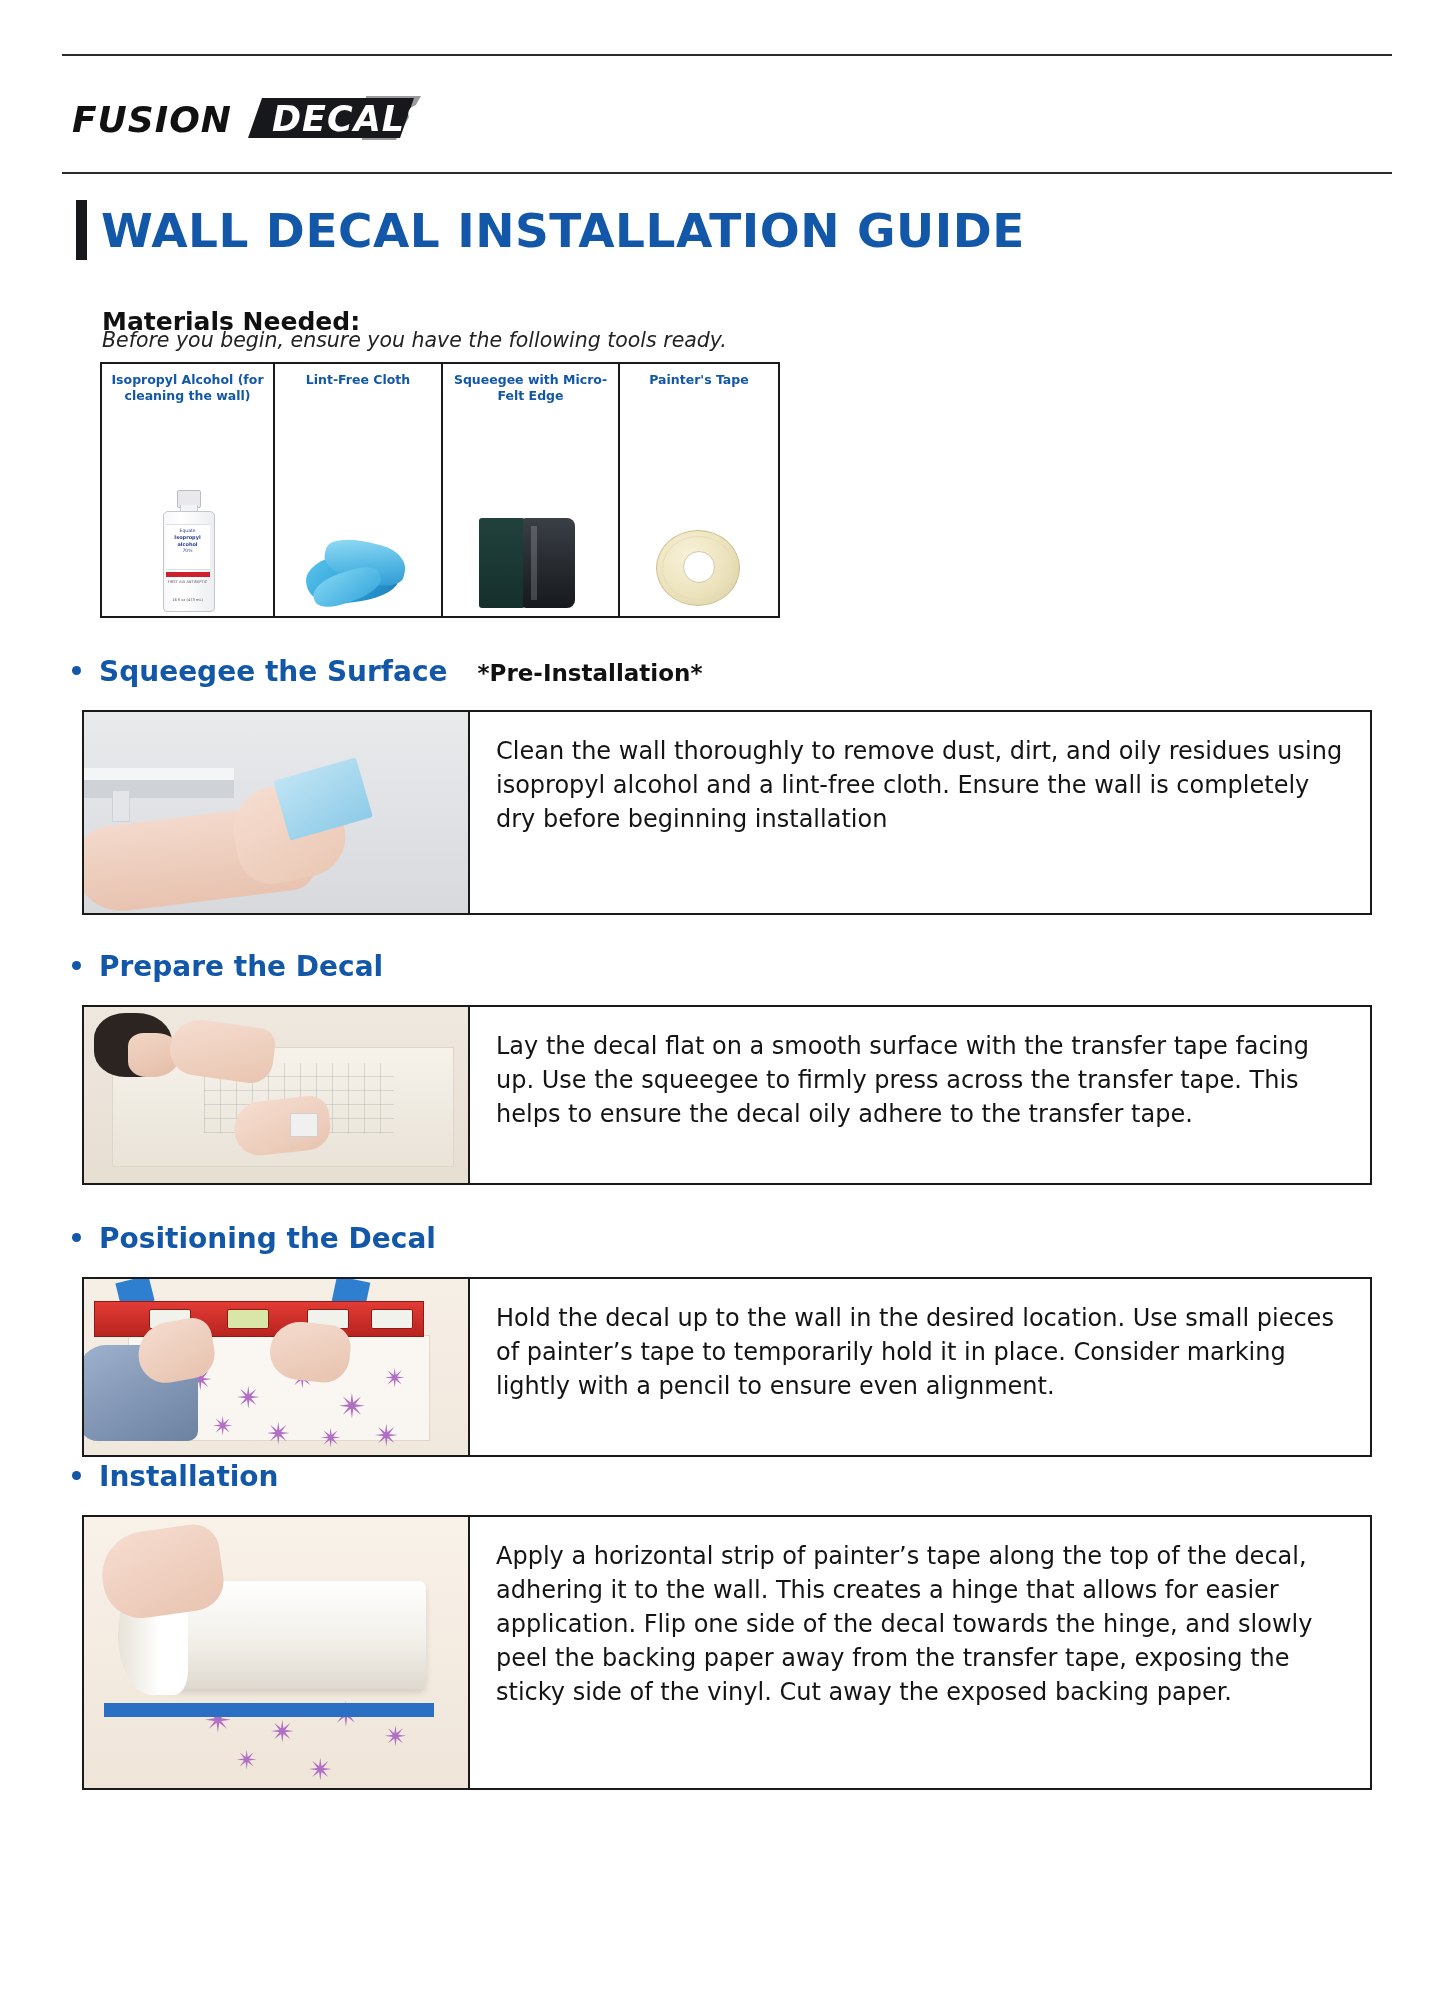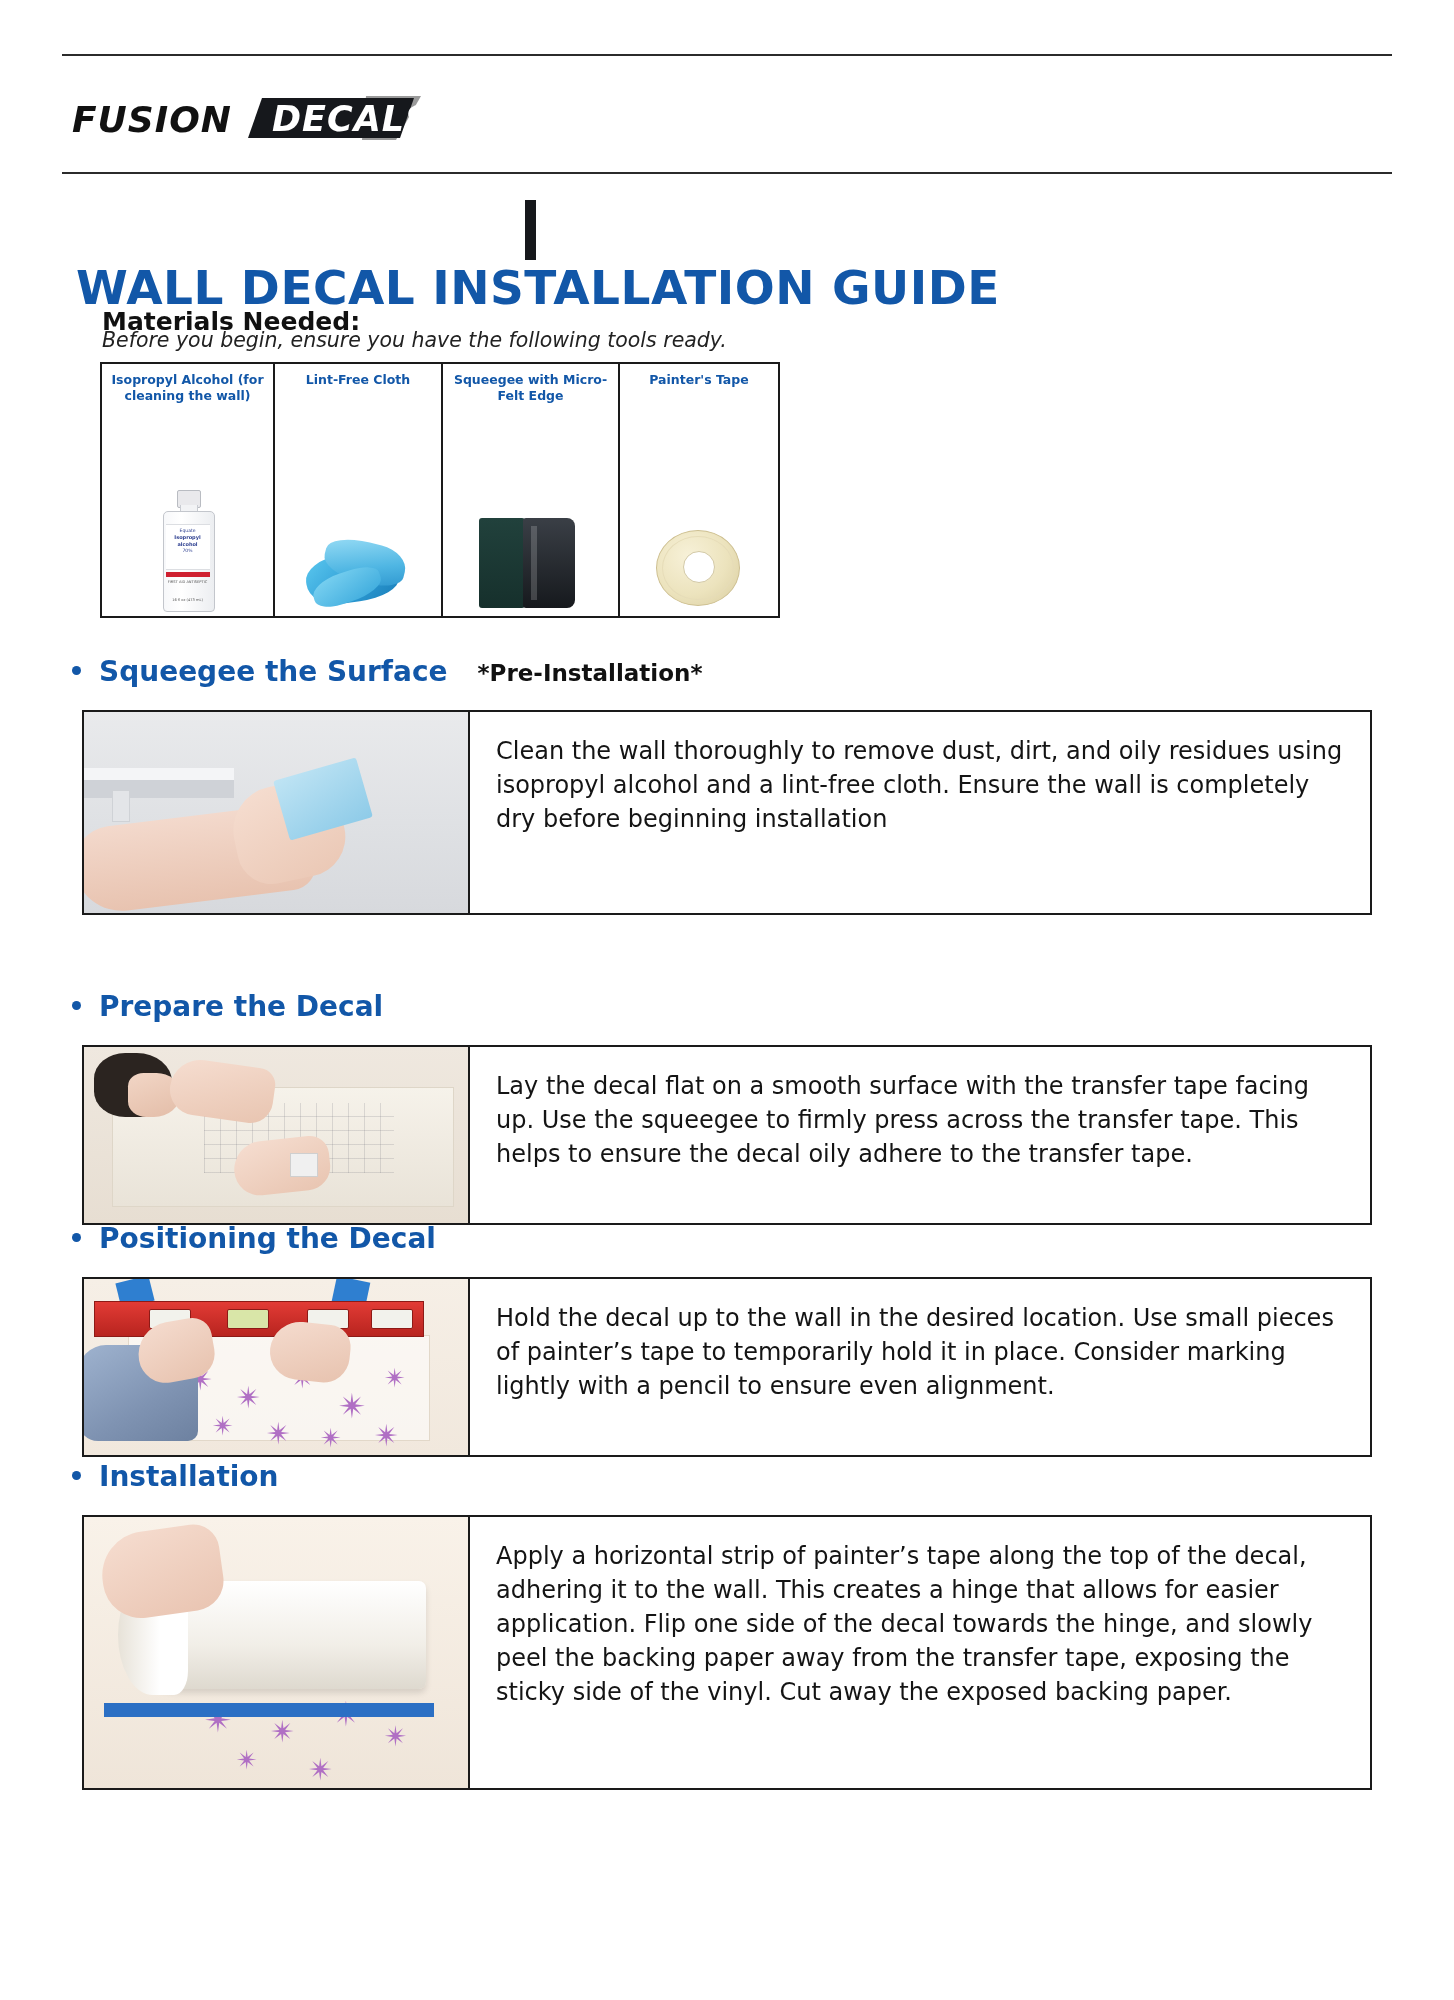--- a/index.html
+++ b/index.html
@@ -48,21 +48,20 @@
   }
   .logo svg { display: block; }
 
   
   .title-row {
     position: absolute;
     left: 76px;
     top: 200px;
     display: flex;
     align-items: center;
-    flex-direction: column;
   }
   .title-bar {
     width: 11px;
     height: 60px;
     background: #16181c;
     margin-right: 14px;
   }
   .doc-title {
     font-family: "DejaVu Sans", sans-serif;
     font-size: 47px;
@@ -491,21 +490,21 @@
             <div class="socket"></div>
           <div class="arm"></div>
             <div class="hand"></div>
             <div class="sponge"></div>
         </div>
       </div>
       <div class="step-text">Clean the wall thoroughly to remove dust, dirt, and oily residues using isopropyl alcohol and a lint-free cloth. Ensure the wall is completely dry before beginning installation</div>
     </div>
   </div>
 
-  <div class="step" style="top: 950px; margin-top: 40px;">
+  <div class="step" style="top: 950px;">
     <div class="step-head">
       <div class="bullet"></div>
       <div class="step-title">Prepare the Decal</div>
     </div>
     <div class="step-box" style="margin-top: 22px; height: 180px;">
       <div class="step-img">
         <div class="ph2">
           <div class="sheet"></div>
           <div class="grid"></div>
           <div class="head"></div>

